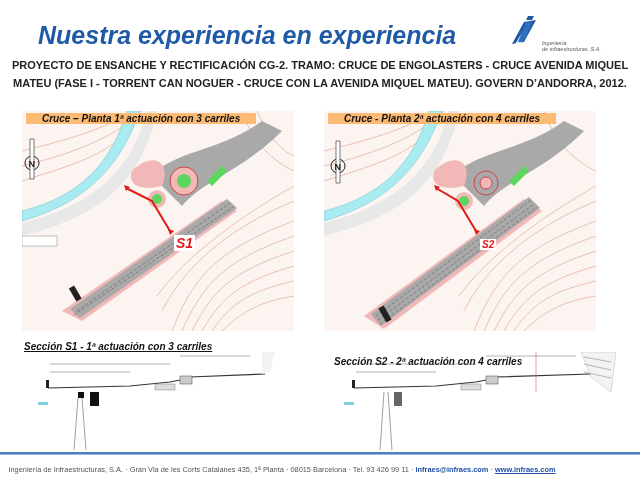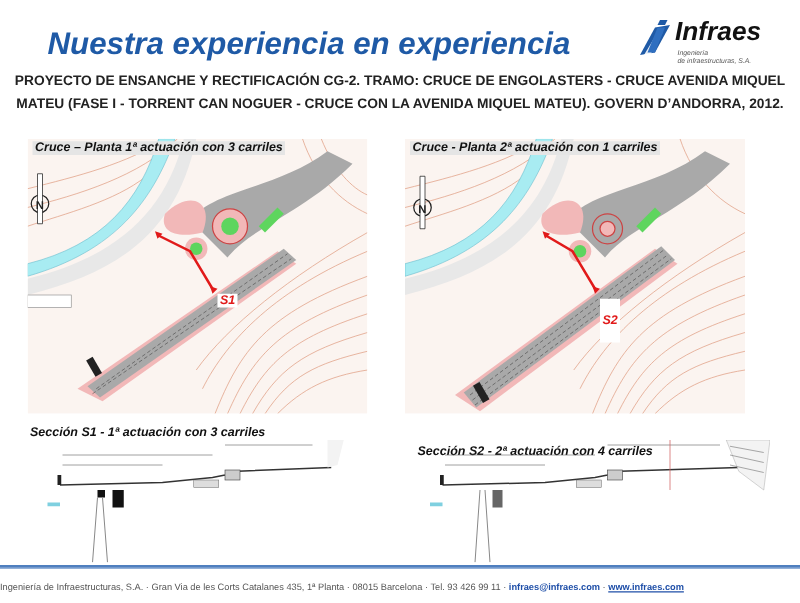--- a/index.html
+++ b/index.html
@@ -28,53 +28,52 @@
     position: absolute; left: 6px; top: 57px; width: 628px;
     text-align: center;
     font-size: 11px; font-weight: bold; color: #222; line-height: 17.5px;
   }
 
   .panel { position: absolute; overflow: hidden; }
   .panel svg { position: absolute; left: 0; top: 0; }
   .panel-caption {
     position: absolute; left: 4px; top: 2px;
     font-size: 10px; font-weight: bold; font-style: italic; color: #111;
-    background: #e5e5e5; padding: 0 2px; white-space: nowrap;
+    background: #fdba74; padding: 0 16px; white-space: nowrap;
   }
 
   .section-caption {
     position: absolute;
     font-size: 10px; font-weight: bold; font-style: italic; color: #111;
     white-space: nowrap;
   }
 
   .footer-rule {
     position: absolute; left: 0; top: 452px; width: 640px; height: 3px;
     background: #4f7fbf; border-bottom: 1px solid #9bb6dc;
   }
   .footer {
-    position: absolute; left: 0; top: 465px; width: 564px; text-align: left;
+    position: absolute; left: 0; top: 465px; width: 564px; text-align: center;
     font-size: 7.4px; color: #555; white-space: nowrap;
   }
   .footer .email, .footer .web { color: #1f4fa8; font-weight: bold; }
   .footer .web { text-decoration: underline; }
 </style>
 </head>
 <body>
 
 <div class="slide-title">Nuestra experiencia en experiencia</div>
 
 <div class="logo">
   <svg class="mark" viewBox="0 0 30 34" width="30" height="34">
     <polygon points="2,28 14,6 26,4 14,26" fill="#1f5aa6"></polygon>
     <polygon points="4,30 16,10 20,10 8,32" fill="#ffffff" opacity="0.9"></polygon>
     <polygon points="18,0 24,0 22,4 16,4" fill="#1f5aa6"></polygon>
     <polygon points="16,6 22,6 14,26 8,26" fill="#2f6fc0"></polygon>
   </svg>
-  <div class="brand">Infraes</div>
   <div class="sub">
     <div>Ingeniería</div>
     <div>de infraestructuras, S.A.</div>
   </div>
 </div>
 
 <div class="project-heading">PROYECTO DE ENSANCHE Y RECTIFICACIÓN CG-2. TRAMO:  CRUCE DE ENGOLASTERS - CRUCE AVENIDA MIQUEL MATEU  (FASE I  - TORRENT CAN NOGUER - CRUCE  CON  LA AVENIDA MIQUEL MATEU). GOVERN D’ANDORRA, 2012.</div>
 
 <div class="panel" style="left:22px; top:111px; width:272px; height:220px;">
   <svg width="272" height="220" viewBox="0 0 272 220">
@@ -116,21 +115,21 @@
       </g>
     <polygon points="102,74 108,76 104,80" fill="#e11a1a"></polygon>
     <polygon points="146,118 152,120 148,124" fill="#e11a1a"></polygon>
     <g>
       <circle cx="10" cy="52" r="7" fill="none" stroke="#222" stroke-width="1"></circle>
       <polygon points="8,28 12,28 12,68 8,68" fill="#fff" stroke="#222" stroke-width="0.6"></polygon>
       <text x="6.5" y="56" font-size="9" font-weight="bold" font-family="Liberation Sans, sans-serif" fill="#222">N</text>
     </g>
   </svg>
   <div class="panel-caption">Cruce – Planta 1ª actuación con 3 carriles</div>
-  <div style="position:absolute; left:152px; top:124px; font-size:10px; font-weight:bold; font-style:italic; color:#e11a1a; background:#fff; padding:0 2px;">S1</div>
+  <div style="position:absolute; left:152px; top:124px; font-size:14px; font-weight:bold; font-style:italic; color:#e11a1a; background:#fff; padding:0 2px;">S1</div>
 </div>
 
 <div class="panel" style="left:324px; top:111px; width:272px; height:220px;">
   <svg width="272" height="220" viewBox="0 0 272 220">
     <rect width="272" height="220" fill="#fbf4f0"></rect>
     <g stroke="#d98a6a" stroke-width="0.6" fill="none" opacity="0.8">
       <path d="M150,220 C170,170 190,140 272,110"></path>
         <path d="M160,220 C180,175 200,150 272,125"></path>
       <path d="M170,220 C190,180 210,160 272,140"></path>
         <path d="M180,220 C200,185 220,170 272,155"></path>
@@ -164,25 +163,25 @@
         <polyline points="112,77 134,90 152,120"></polyline>
       </g>
     <polygon points="110,74 116,76 112,80" fill="#e11a1a"></polygon>
     <polygon points="150,118 156,120 152,124" fill="#e11a1a"></polygon>
     <g>
       <circle cx="14" cy="55" r="7" fill="none" stroke="#222" stroke-width="1"></circle>
       <polygon points="12,30 16,30 16,72 12,72" fill="#fff" stroke="#222" stroke-width="0.6"></polygon>
       <text x="10.5" y="59" font-size="9" font-weight="bold" font-family="Liberation Sans, sans-serif" fill="#222">N</text>
     </g>
   </svg>
-  <div class="panel-caption">Cruce - Planta 2ª actuación con 1 carriles</div>
-  <div style="position:absolute; left:156px; top:128px; font-size:10px; font-weight:bold; font-style:italic; color:#e11a1a; background:#fff; padding:12px 2px;">S2</div>
-</div>
-
-<div class="section-caption" style="left:24px; top:341px;">Sección S1 - 1ª actuación con 3 carriles</div>
+  <div class="panel-caption">Cruce - Planta 2ª actuación con 4 carriles</div>
+  <div style="position:absolute; left:156px; top:128px; font-size:10px; font-weight:bold; font-style:italic; color:#e11a1a; background:#fff; padding:0 2px;">S2</div>
+</div>
+
+<div class="section-caption" style="left:24px; top:341px;text-decoration:underline;">Sección S1 - 1ª actuación con 3 carriles</div>
 <div class="section-caption" style="left:334px; top:356px;">Sección S2 - 2ª actuación con 4 carriles</div>
 
 <div class="panel" style="left:30px; top:352px; width:270px; height:98px;">
   <svg width="270" height="98" viewBox="0 0 270 98">
     <g stroke="#666" stroke-width="0.5" fill="none">
       <line x1="20" y1="12" x2="140" y2="12"></line>
         <line x1="150" y1="4" x2="220" y2="4"></line>
       <line x1="20" y1="20" x2="100" y2="20"></line>
     </g>
     <g stroke="#333" stroke-width="1.2" fill="none">

